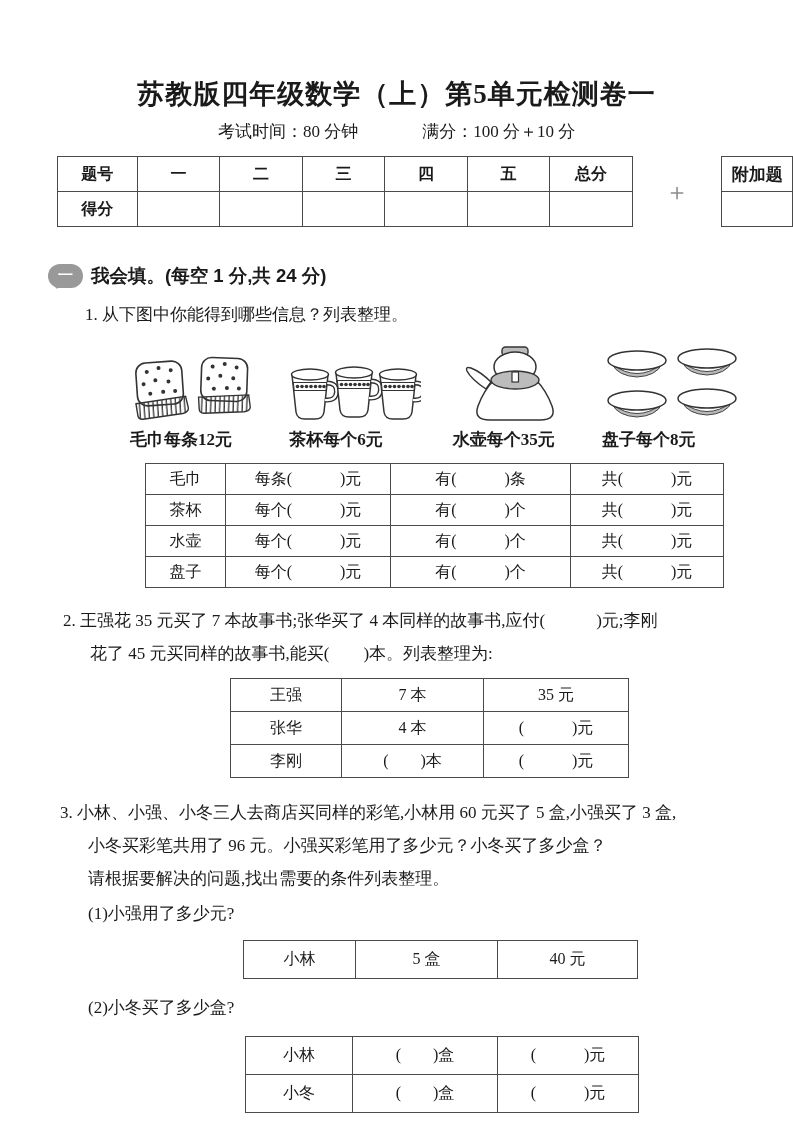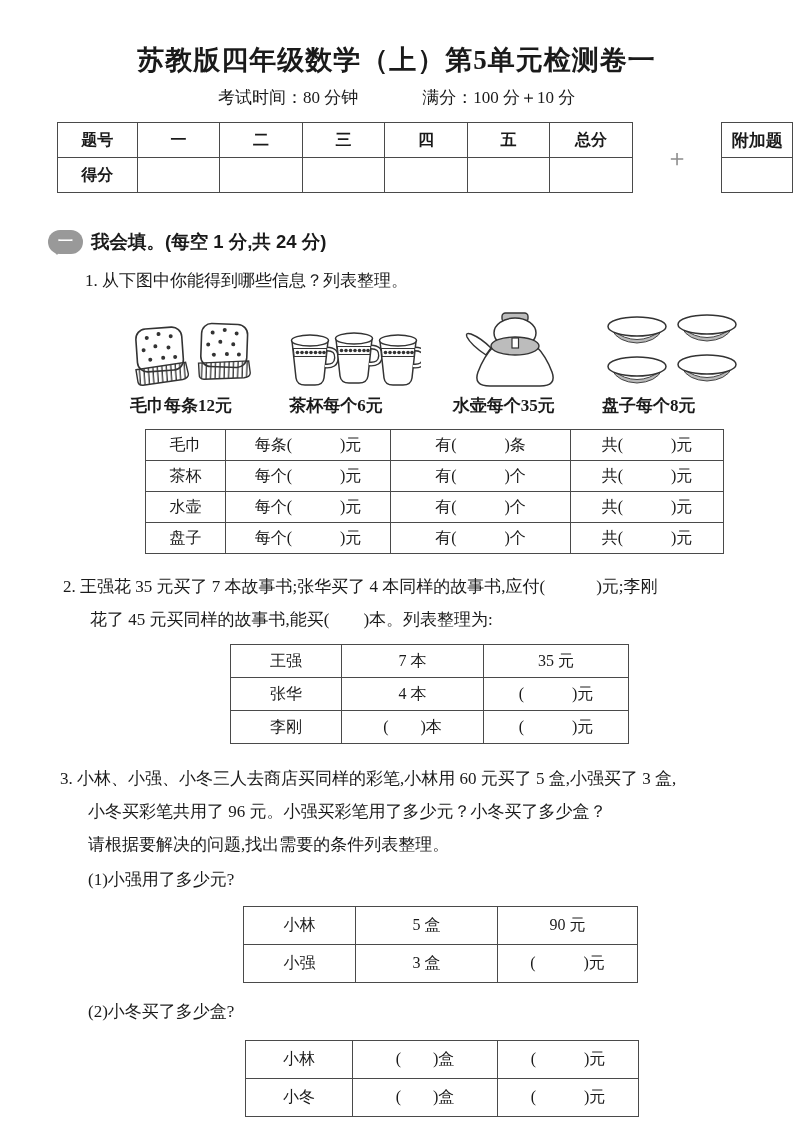--- a/index.html
+++ b/index.html
@@ -8,21 +8,21 @@
     width:793px; height:1122px;
     font-family:"Liberation Serif", serif;
     color:#1a1a1a;
     position:relative;
     overflow:hidden;
   }
   .page { position:relative; width:793px; height:1122px; }
 
   
   .title {
-    margin-top:42px;
+    margin-top:76px;
     text-align:center;
     font-size:27px;
     font-weight:bold;
     letter-spacing:1px;
   }
   .subtitle {
     margin-top:8px;
     text-align:center;
     font-size:17px;
   }
@@ -316,26 +316,21 @@
   <div class="qtext q3-line1">3. 小林、小强、小冬三人去商店买同样的彩笔,小林用 60 元买了 5 盒,小强买了 3 盒,</div>
   <div class="qtext q3-cont">小冬买彩笔共用了 96 元。小强买彩笔用了多少元？小冬买了多少盒？</div>
   <div class="qtext q3-cont">请根据要解决的问题,找出需要的条件列表整理。</div>
   <div class="qtext sub-q">(1)小强用了多少元?</div>
 
   <table class="q-table t3">
     <tbody>
         <tr>
       <td class="c0">小林</td>
       <td class="c1">5 盒</td>
-      <td class="c2">90 元</td>
-    </tr>
-    <tr>
-      <td class="c0">小强</td>
-      <td class="c1">3 盒</td>
-      <td class="c2">(　　　)元</td>
+      <td class="c2">40 元</td>
     </tr>
   </tbody>
     </table>
 
   <div class="qtext sub-q2">(2)小冬买了多少盒?</div>
 
   <table class="q-table t4">
     <tbody>
         <tr>
       <td class="c0">小林</td>

